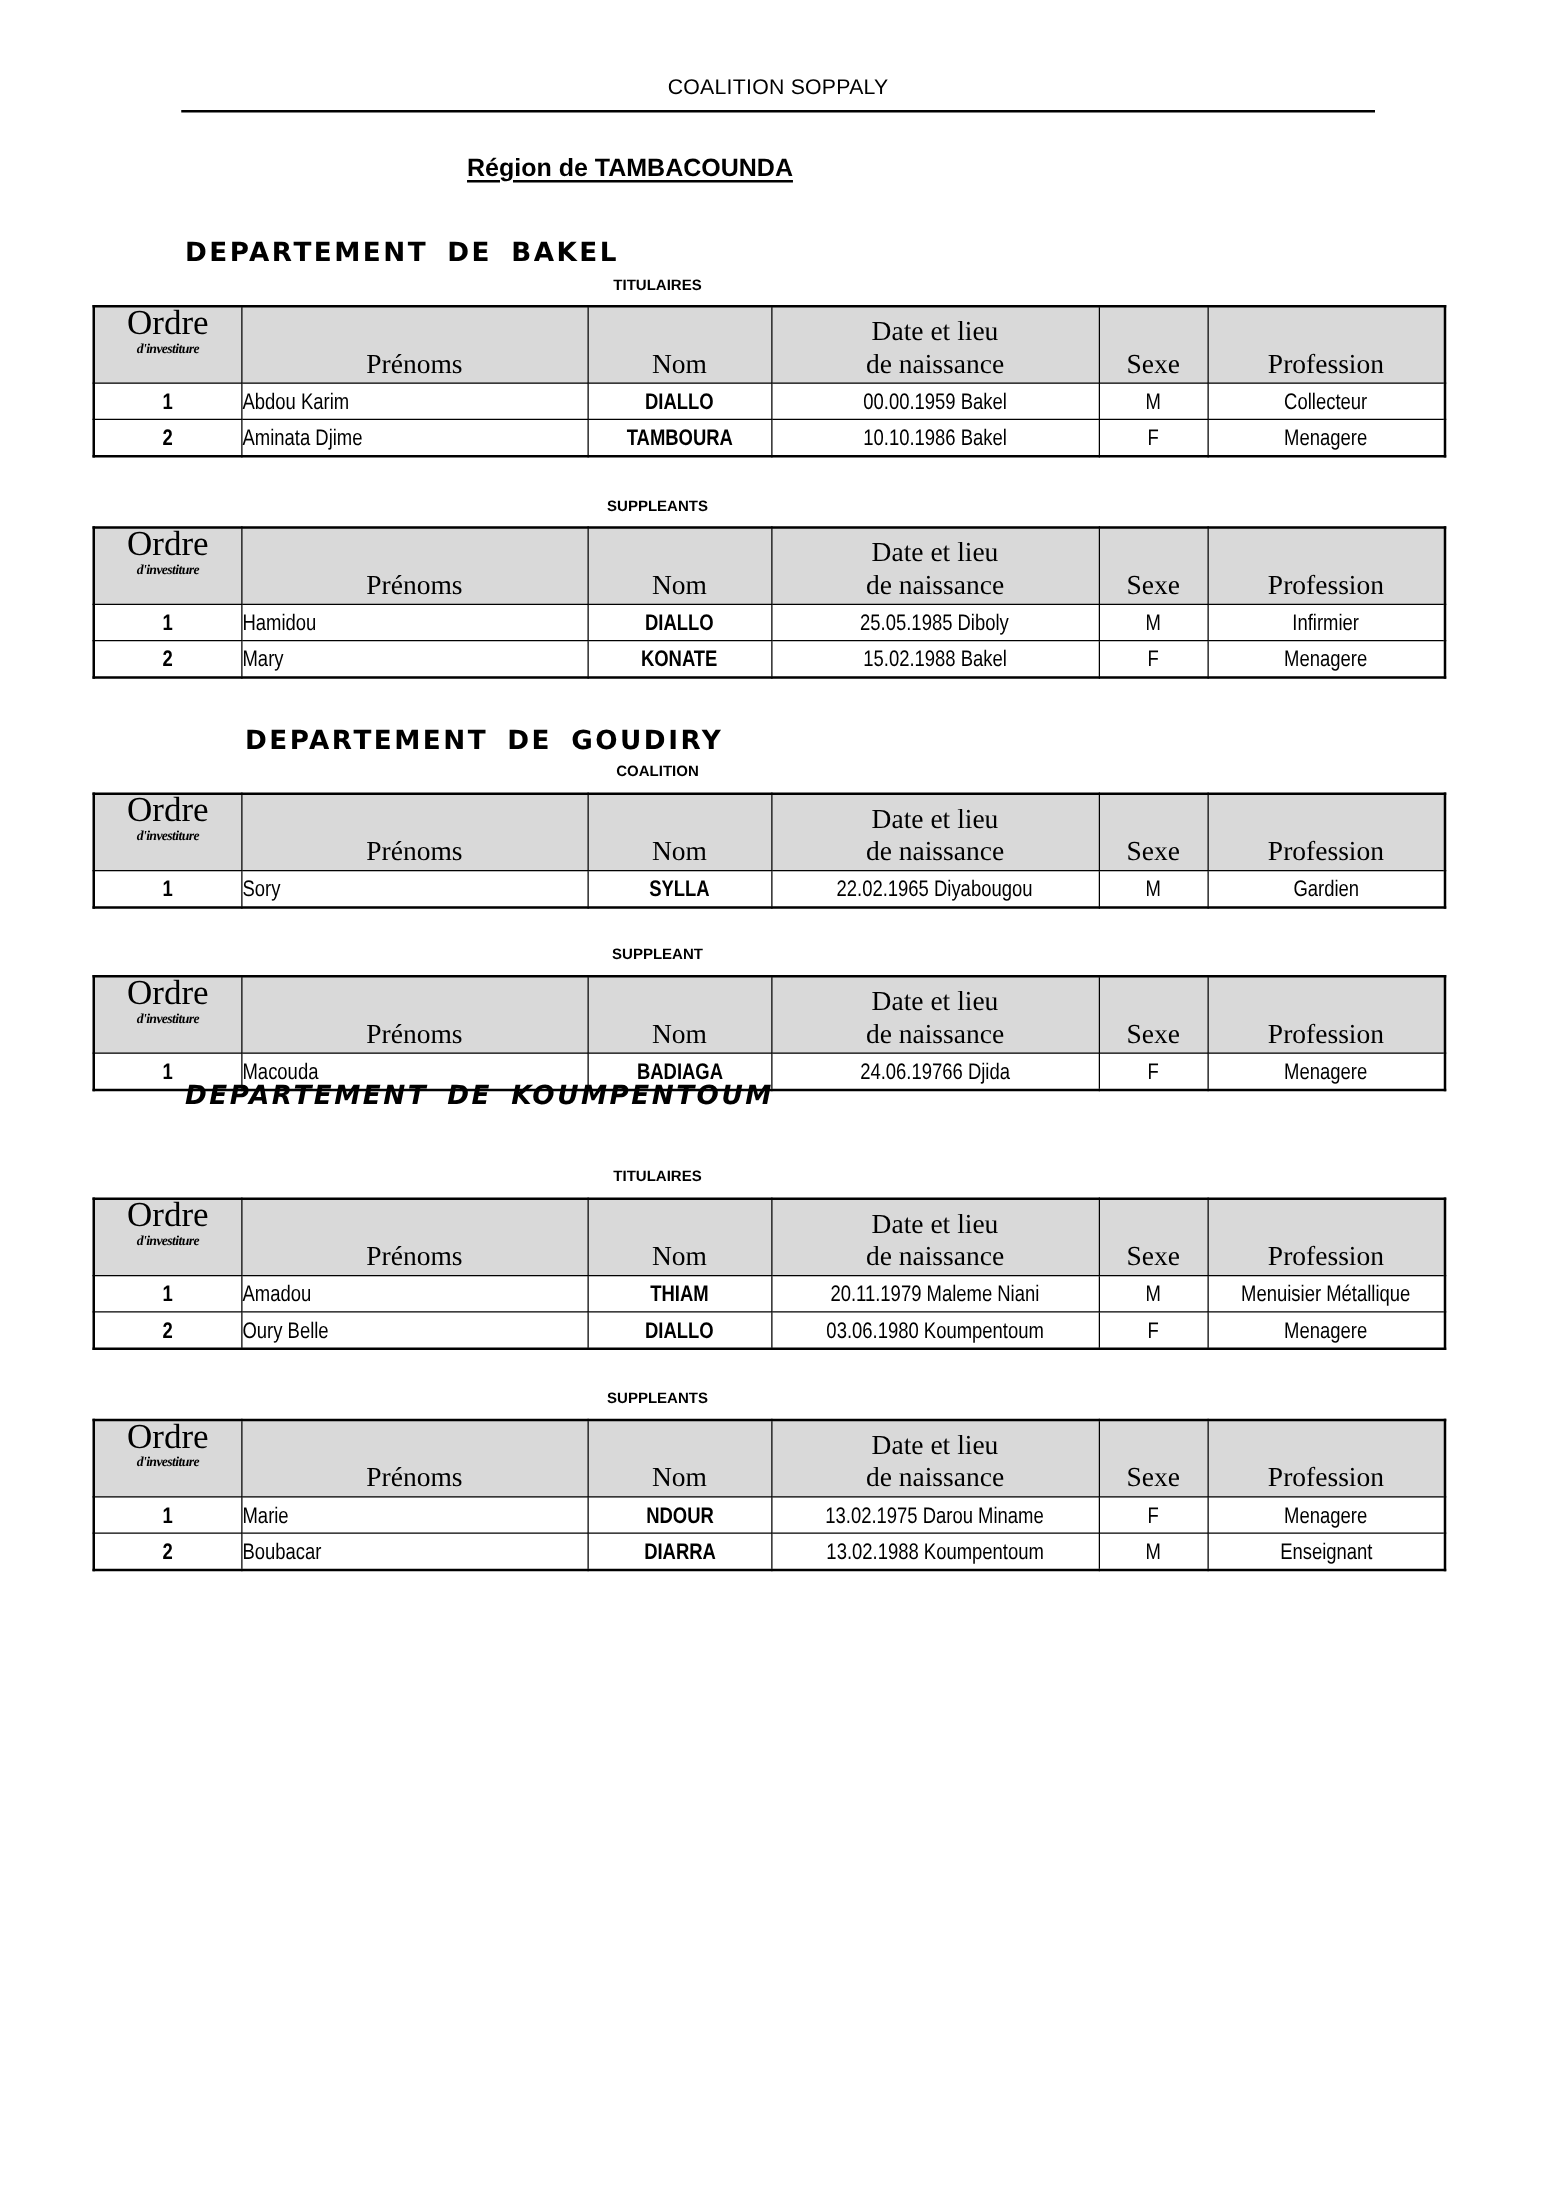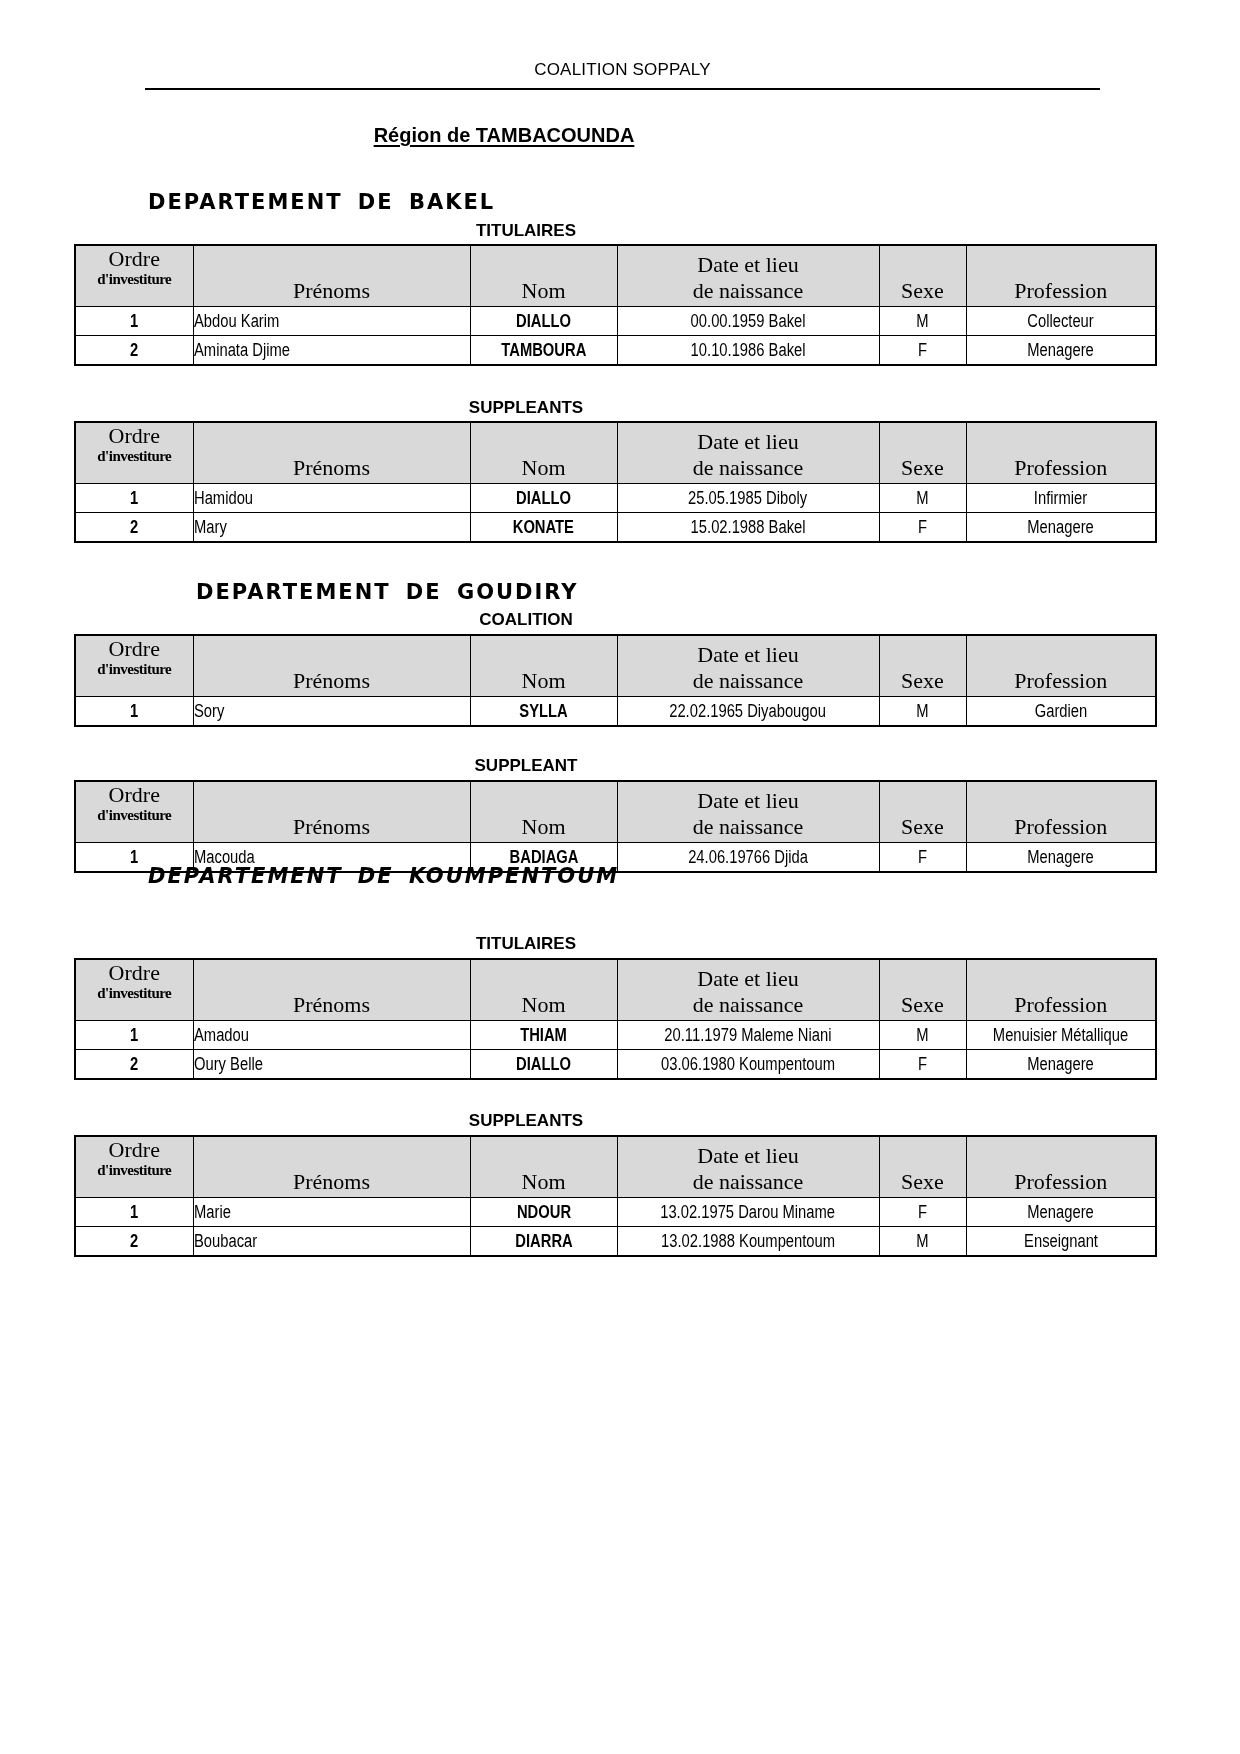--- a/index.html
+++ b/index.html
@@ -5,29 +5,29 @@
   html, body { margin: 0; padding: 0; background: #ffffff; }
   body { width: 1240px; height: 1754px; position: relative; overflow: hidden; color: #000; }
   .header { position: absolute; left: 145px; top: 60px; width: 955px; text-align: center;
     font-family: "Liberation Sans", sans-serif; font-size: 17px; letter-spacing: 0.2px; }
   .header-rule { position: absolute; left: 145px; top: 88px; width: 955px; height: 2px; background: #000; }
   .region { position: absolute; left: 0; top: 124px; width: 1008px; text-align: center;
     font-family: "Liberation Sans", sans-serif; font-weight: bold; font-size: 20px; text-decoration: underline; text-underline-offset: 3px; }
   .dept { position: absolute; left: 148px; font-family: "DejaVu Sans", sans-serif; font-weight: bold;
     font-size: 21px; letter-spacing: 2px; word-spacing: 6px; }
   .sub { position: absolute; left: 0; width: 1052px; text-align: center; font-family: "Liberation Sans", sans-serif;
-    font-weight: bold; font-size: 17px; }
+    font-weight: bold; font-size: 12px; }
   table.cand { position: absolute; left: 74px; width: 1081px; border-collapse: collapse; table-layout: fixed;
     border: 2px solid #000; }
   table.cand th, table.cand td { border: 1.5px solid #000; padding: 0; }
   table.cand thead th { background: #d9d9d9; font-family: "Liberation Serif", serif; font-weight: normal;
     font-size: 22px; height: 56px; vertical-align: bottom; padding-bottom: 2px; line-height: 26px; }
   th.c-ordre { vertical-align: top !important; padding-top: 2px !important; line-height: 22px !important; }
-  th.c-ordre .o1 { display: block; font-size: 22px; }
-  th.c-ordre .o2 { display: block; font-size: 15px; font-weight: bold; letter-spacing: -0.5px; line-height: 18px; }
+  th.c-ordre .o1 { display: block; font-size: 28px; }
+  th.c-ordre .o2 { display: block; font-size: 11px; font-weight: bold; letter-spacing: -0.5px; line-height: 18px; font-style: italic; }
   table.cand td { height: 28px; font-family: "Liberation Sans Narrow", "Liberation Sans", sans-serif; font-size: 18px;
     line-height: 26px; transform-origin: left; }
   td.ordre { text-align: center; font-weight: bold; }
   td.prenom { padding-left: 9px; }
   td.nom { text-align: center; font-weight: bold; }
   td.date { text-align: center; margin-top: 40px; }
   td.sexe { text-align: center; }
   td.prof { text-align: center; }
   .narrow { display: inline-block; transform: scaleX(0.82); transform-origin: center; white-space: nowrap; }
   td.prenom .narrow { transform-origin: left; }

